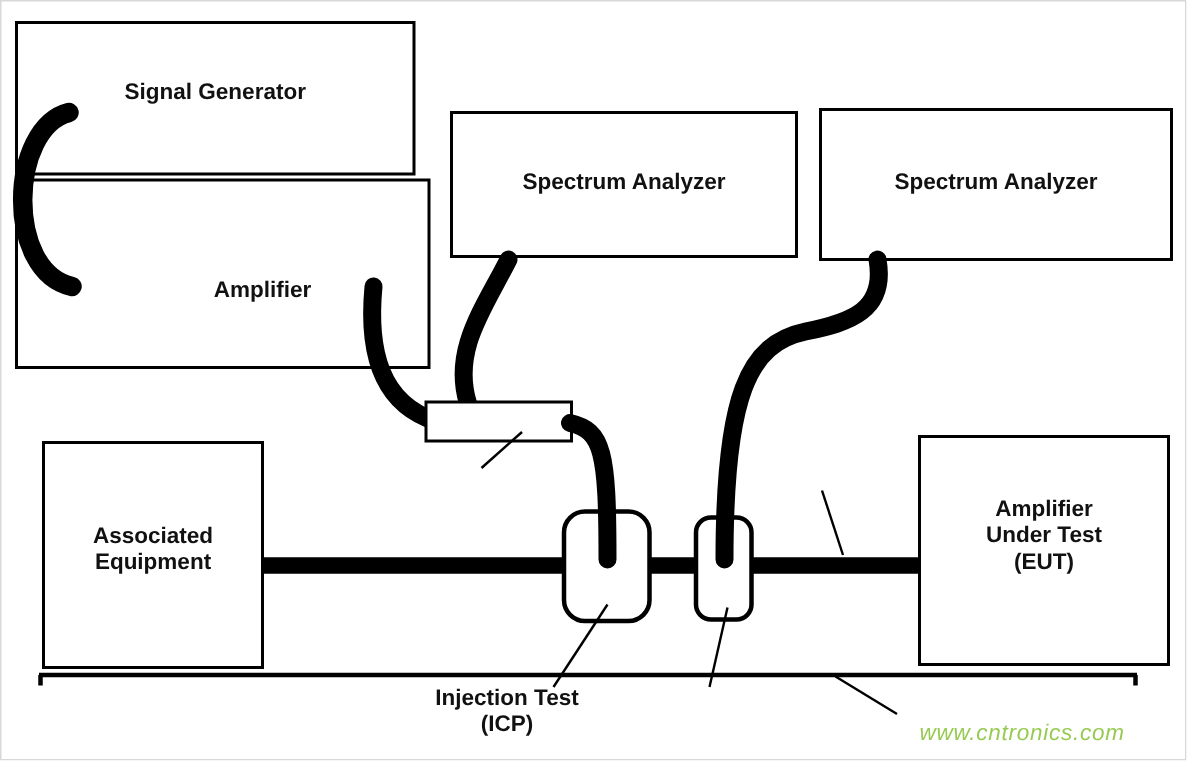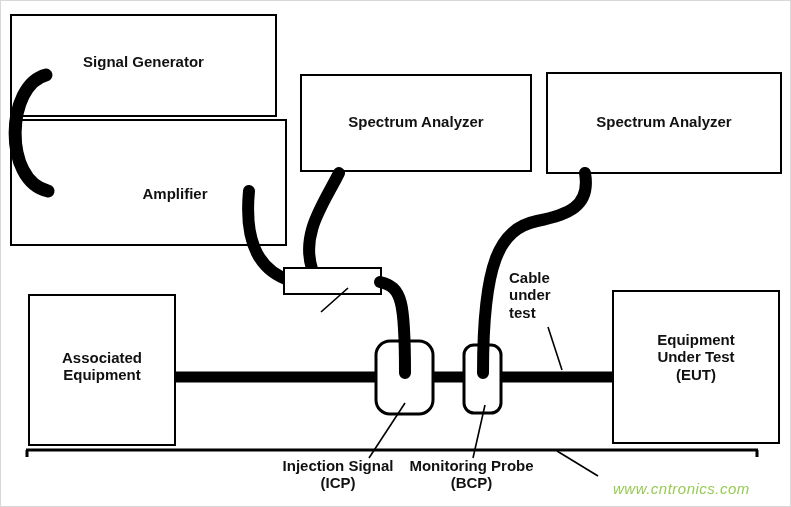--- a/index.html
+++ b/index.html
@@ -84,19 +84,17 @@
     <line x1="368" y1="457" x2="404" y2="402" stroke="#000" stroke-width="1.6"></line>
     <line x1="472" y1="457" x2="484" y2="404" stroke="#000" stroke-width="1.6"></line>
     <line x1="597" y1="475" x2="556" y2="450" stroke="#000" stroke-width="1.6"></line>
   </svg>
 
   <div class="lbl lbl-signal-generator">Signal Generator</div>
   <div class="lbl lbl-amplifier">Amplifier</div>
   <div class="lbl lbl-spectrum-analyzer-1">Spectrum Analyzer</div>
   <div class="lbl lbl-spectrum-analyzer-2">Spectrum Analyzer</div>
   <div class="lbl lbl-associated-equipment">Associated Equipment</div>
-  <div class="lbl lbl-eut">Equipment Under Test (EUT)</div>
-  <div class="lbl left lbl-cable-under-test">Cable under test</div>
-  <div class="lbl lbl-injection-probe">Injection Signal (ICP)</div>
-  <div class="lbl lbl-monitoring-probe">Monitoring Probe (BCP)</div>
+  <div class="lbl lbl-eut">Amplifier Under Test (EUT)</div>
+  <div class="lbl lbl-injection-probe">Injection Test (ICP)</div>
   <div class="watermark">www.cntronics.com</div>
 
 </div>
 
 </body></html>

